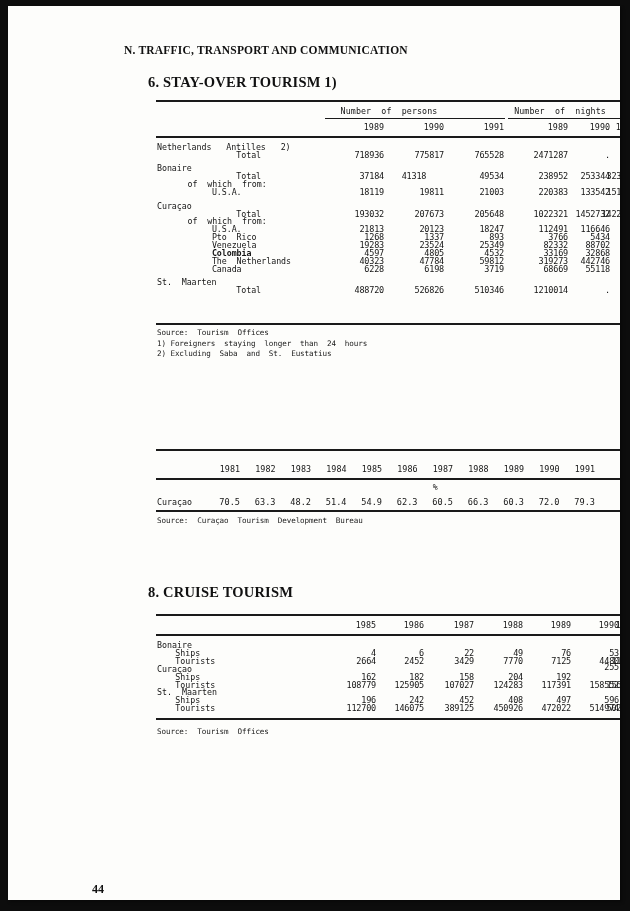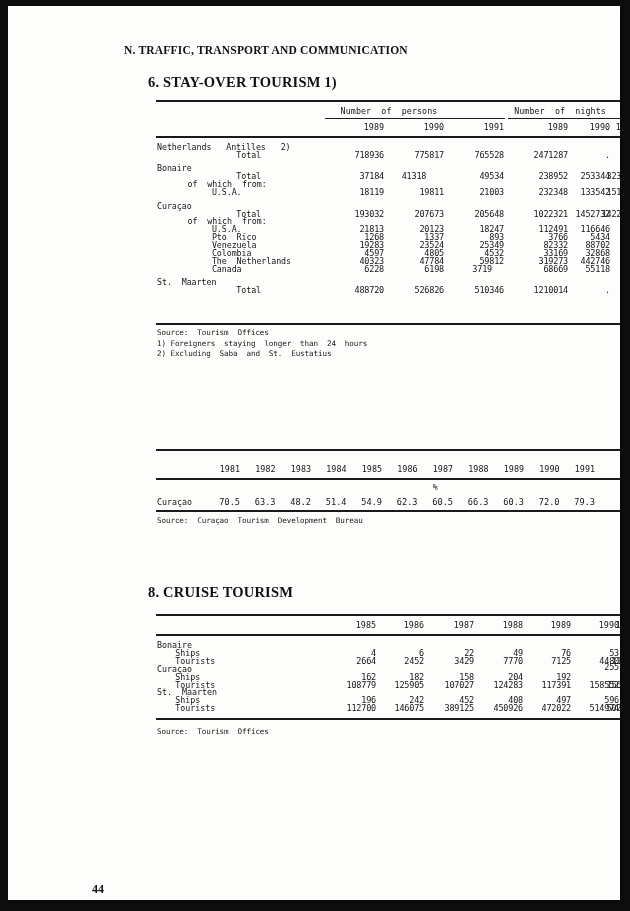--- a/index.html
+++ b/index.html
@@ -221,21 +221,21 @@
         <div class="t6-cell" style="left: 340px; top: 165.3px; width: 60px; text-align: center;">41318</div>
         <div class="t6-cell" style="left: 400px; top: 165.3px; width: 60px;">49534</div>
         <div class="t6-cell" style="left: 464px; top: 165.3px; width: 60px;">238952</div>
         <div class="t6-cell" style="left: 506px; top: 165.3px; width: 60px;">253344</div>
         <div class="t6-cell" style="left: 532px; top: 165.3px; width: 60px;">323252</div>
         <div class="t6-label" style="left: 143.5px; top: 173.2px;">of  which  from:</div>
         <div class="t6-label" style="left: 167.9px; top: 181.1px;">U.S.A.</div>
         <div class="t6-cell" style="left: 280px; top: 181.1px; width: 60px;">18119</div>
         <div class="t6-cell" style="left: 340px; top: 181.1px; width: 60px;">19811</div>
         <div class="t6-cell" style="left: 400px; top: 181.1px; width: 60px;">21003</div>
-        <div class="t6-cell" style="left: 464px; top: 181.1px; width: 60px;">232348</div>
+        <div class="t6-cell" style="left: 464px; top: 181.1px; width: 60px;">220383</div>
         <div class="t6-cell" style="left: 506px; top: 181.1px; width: 60px;">133542</div>
         <div class="t6-cell" style="left: 532px; top: 181.1px; width: 60px;">151844</div>
         <div class="t6-label" style="left: 113px; top: 194.6px;">Curaçao</div>
         <div class="t6-label" style="left: 192.3px; top: 202.5px;">Total</div>
         <div class="t6-cell" style="left: 280px; top: 202.5px; width: 60px;">193032</div>
         <div class="t6-cell" style="left: 340px; top: 202.5px; width: 60px;">207673</div>
         <div class="t6-cell" style="left: 400px; top: 202.5px; width: 60px;">205648</div>
         <div class="t6-cell" style="left: 464px; top: 202.5px; width: 60px;">1022321</div>
         <div class="t6-cell" style="left: 506px; top: 202.5px; width: 60px;">1452732</div>
         <div class="t6-cell" style="left: 532px; top: 202.5px; width: 60px;">1422607</div>
@@ -254,38 +254,38 @@
         <div class="t6-cell" style="left: 464px; top: 226px; width: 60px;">3766</div>
         <div class="t6-cell" style="left: 506px; top: 226.2px; width: 60px;">5434</div>
         <div class="t6-cell" style="left: 532px; top: 226.2px; width: 60px;">.</div>
         <div class="t6-label" style="left: 167.9px; top: 234.1px;">Venezuela</div>
         <div class="t6-cell" style="left: 280px; top: 234.1px; width: 60px;">19283</div>
         <div class="t6-cell" style="left: 340px; top: 234.1px; width: 60px;">23524</div>
         <div class="t6-cell" style="left: 400px; top: 234.1px; width: 60px;">25349</div>
         <div class="t6-cell" style="left: 464px; top: 234.1px; width: 60px;">82332</div>
         <div class="t6-cell" style="left: 506px; top: 234.1px; width: 60px;">88702</div>
         <div class="t6-cell" style="left: 532px; top: 234.1px; width: 60px;">.</div>
-        <div class="t6-label" style="left: 167.9px; top: 242px;">Colombia</div>
+        <div class="t6-label" style="left: 167.9px; top: 242px; font-weight: bold;">Colombia</div>
         <div class="t6-cell" style="left: 280px; top: 242px; width: 60px;">4597</div>
         <div class="t6-cell" style="left: 340px; top: 242px; width: 60px;">4805</div>
         <div class="t6-cell" style="left: 400px; top: 242px; width: 60px;">4532</div>
         <div class="t6-cell" style="left: 464px; top: 242px; width: 60px;">33169</div>
         <div class="t6-cell" style="left: 506px; top: 242px; width: 60px;">32868</div>
         <div class="t6-cell" style="left: 532px; top: 242px; width: 60px;">.</div>
         <div class="t6-label" style="left: 167.9px; top: 249.9px;">The  Netherlands</div>
         <div class="t6-cell" style="left: 280px; top: 249.9px; width: 60px;">40323</div>
         <div class="t6-cell" style="left: 340px; top: 249.9px; width: 60px;">47784</div>
         <div class="t6-cell" style="left: 400px; top: 249.9px; width: 60px;">59812</div>
         <div class="t6-cell" style="left: 464px; top: 249.9px; width: 60px;">319273</div>
         <div class="t6-cell" style="left: 506px; top: 249.9px; width: 60px;">442746</div>
         <div class="t6-cell" style="left: 532px; top: 249.9px; width: 60px;">.</div>
         <div class="t6-label" style="left: 167.9px; top: 257.8px;">Canada</div>
         <div class="t6-cell" style="left: 280px; top: 257.8px; width: 60px;">6228</div>
         <div class="t6-cell" style="left: 340px; top: 257.8px; width: 60px;">6198</div>
-        <div class="t6-cell" style="left: 388px; top: 257.8px; width: 60px;">3719</div>
+        <div class="t6-cell" style="left: 400px; top: 257.8px; width: 60px;">3719</div>
         <div class="t6-cell" style="left: 464px; top: 257.8px; width: 60px;">68669</div>
         <div class="t6-cell" style="left: 506px; top: 257.8px; width: 60px;">55118</div>
         <div class="t6-cell" style="left: 532px; top: 257.8px; width: 60px;">.</div>
         <div class="t6-label" style="left: 113px; top: 271.3px;">St.  Maarten</div>
         <div class="t6-label" style="left: 192.3px; top: 279.2px;">Total</div>
         <div class="t6-cell" style="left: 280px; top: 279.2px; width: 60px;">488720</div>
         <div class="t6-cell" style="left: 340px; top: 279.2px; width: 60px;">526826</div>
         <div class="t6-cell" style="left: 400px; top: 279.2px; width: 60px;">510346</div>
         <div class="t6-cell" style="left: 464px; top: 279.2px; width: 60px;">1210014</div>
         <div class="t6-cell" style="left: 506px; top: 279.2px; width: 60px;">.</div>

